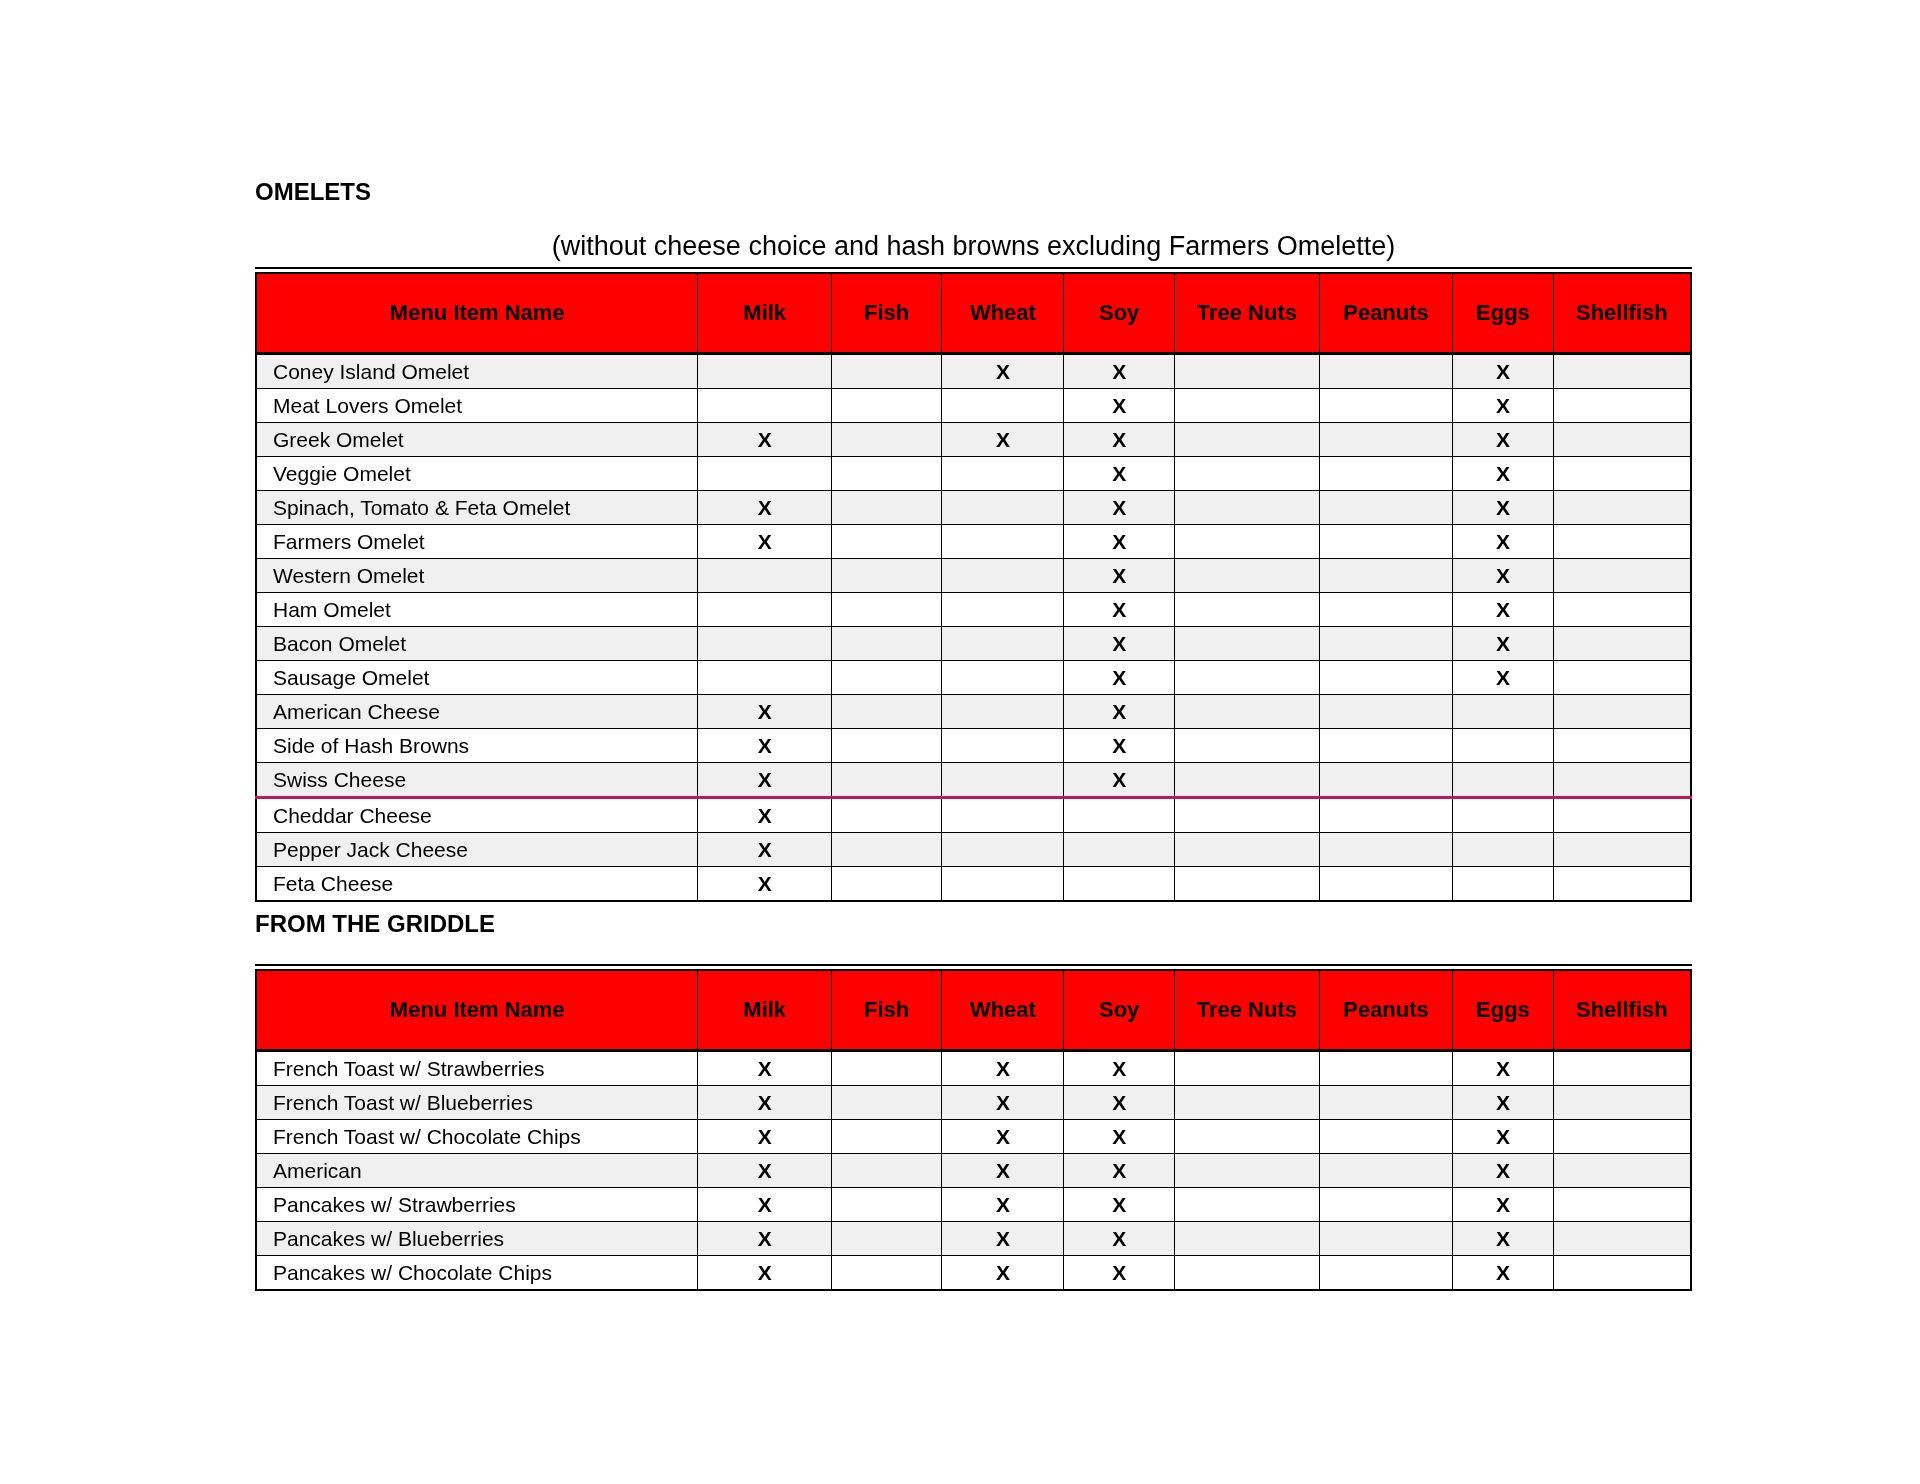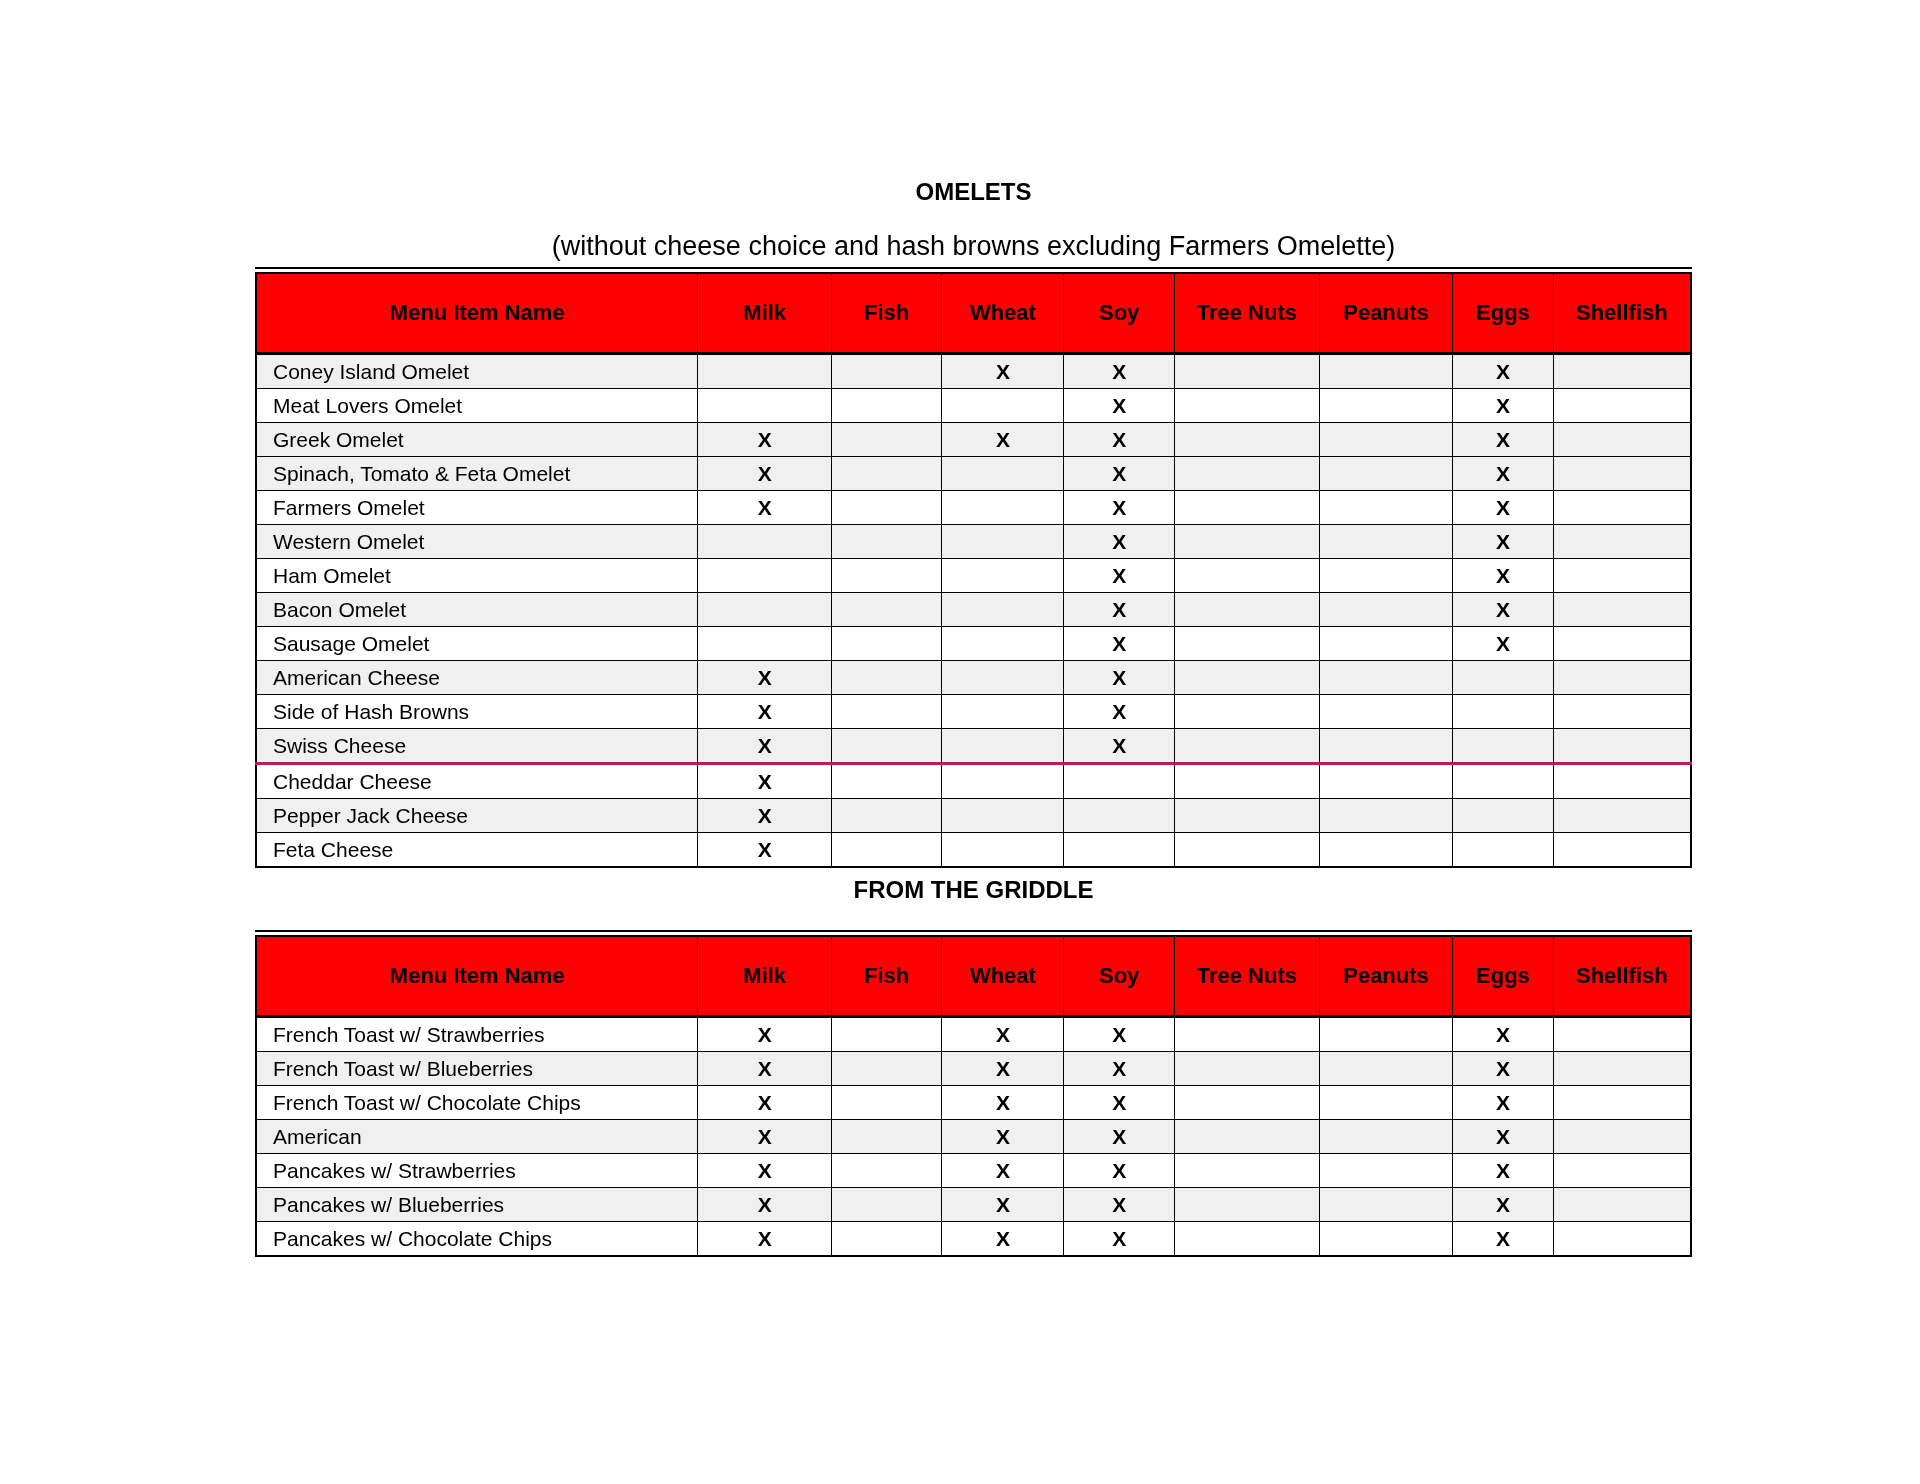--- a/index.html
+++ b/index.html
@@ -5,21 +5,20 @@
   html, body { margin: 0; padding: 0; }
   body {
     width: 1920px; height: 1484px;
     background: #ffffff;
     font-family: "Liberation Sans", sans-serif;
     color: #000000;
     -webkit-font-smoothing: antialiased;
   }
   .content { width: 1437px; margin-left: 255px; padding-top: 178px; }
   .doc-title {
-    text-align: center;
     font-weight: bold;
     font-size: 24px;
     line-height: 28px;
   }
   .doc-subtitle {
     text-align: center;
     font-size: 27px;
     line-height: 28px;
     margin-top: 26px;
   }
@@ -128,20 +127,31 @@
           <td class="name-cell">Greek Omelet</td>
           <td class="mark-cell">X</td>
           <td class="mark-cell"></td>
           <td class="mark-cell">X</td>
           <td class="mark-cell">X</td>
           <td class="mark-cell"></td>
           <td class="mark-cell"></td>
           <td class="mark-cell">X</td>
           <td class="mark-cell"></td>
         </tr>
+        <tr class="">
+          <td class="name-cell">Veggie Omelet</td>
+          <td class="mark-cell"></td>
+          <td class="mark-cell"></td>
+          <td class="mark-cell"></td>
+          <td class="mark-cell">X</td>
+          <td class="mark-cell"></td>
+          <td class="mark-cell"></td>
+          <td class="mark-cell">X</td>
+          <td class="mark-cell"></td>
+        </tr>
         <tr class="stripe">
           <td class="name-cell">Spinach, Tomato &amp; Feta Omelet</td>
           <td class="mark-cell">X</td>
           <td class="mark-cell"></td>
           <td class="mark-cell"></td>
           <td class="mark-cell">X</td>
           <td class="mark-cell"></td>
           <td class="mark-cell"></td>
           <td class="mark-cell">X</td>
           <td class="mark-cell"></td>

